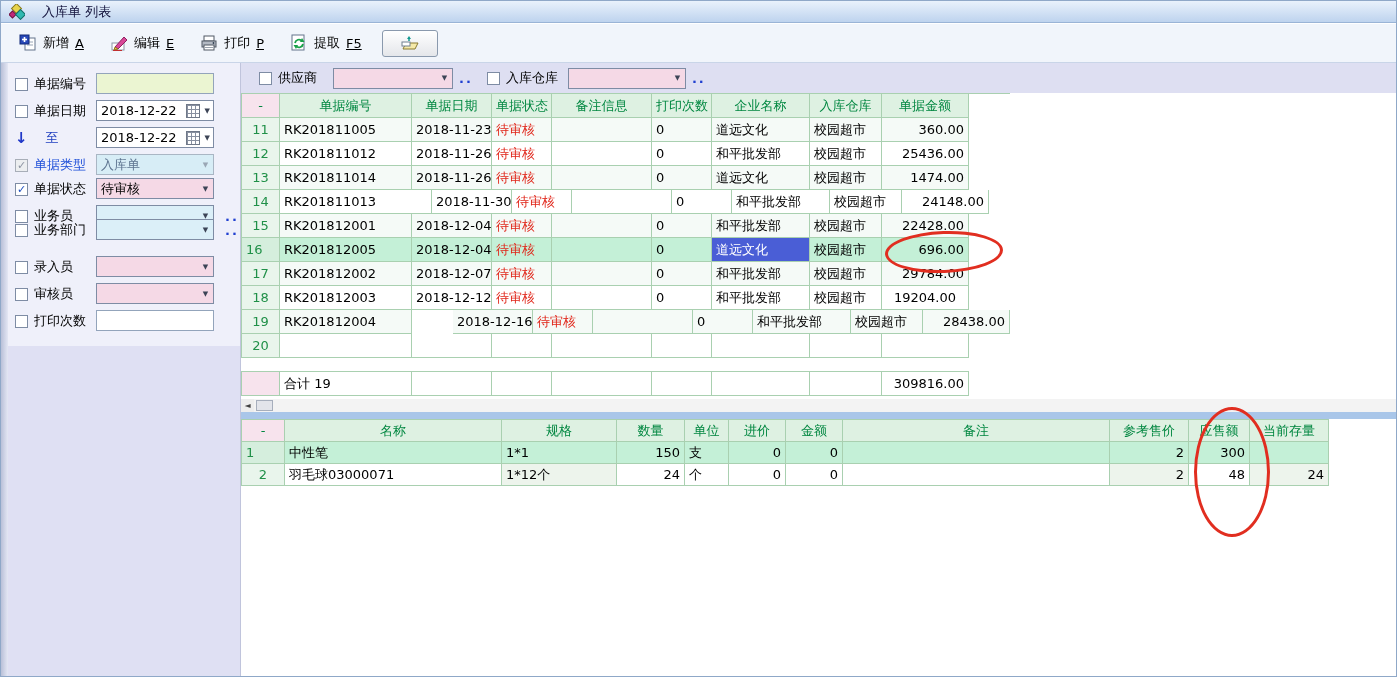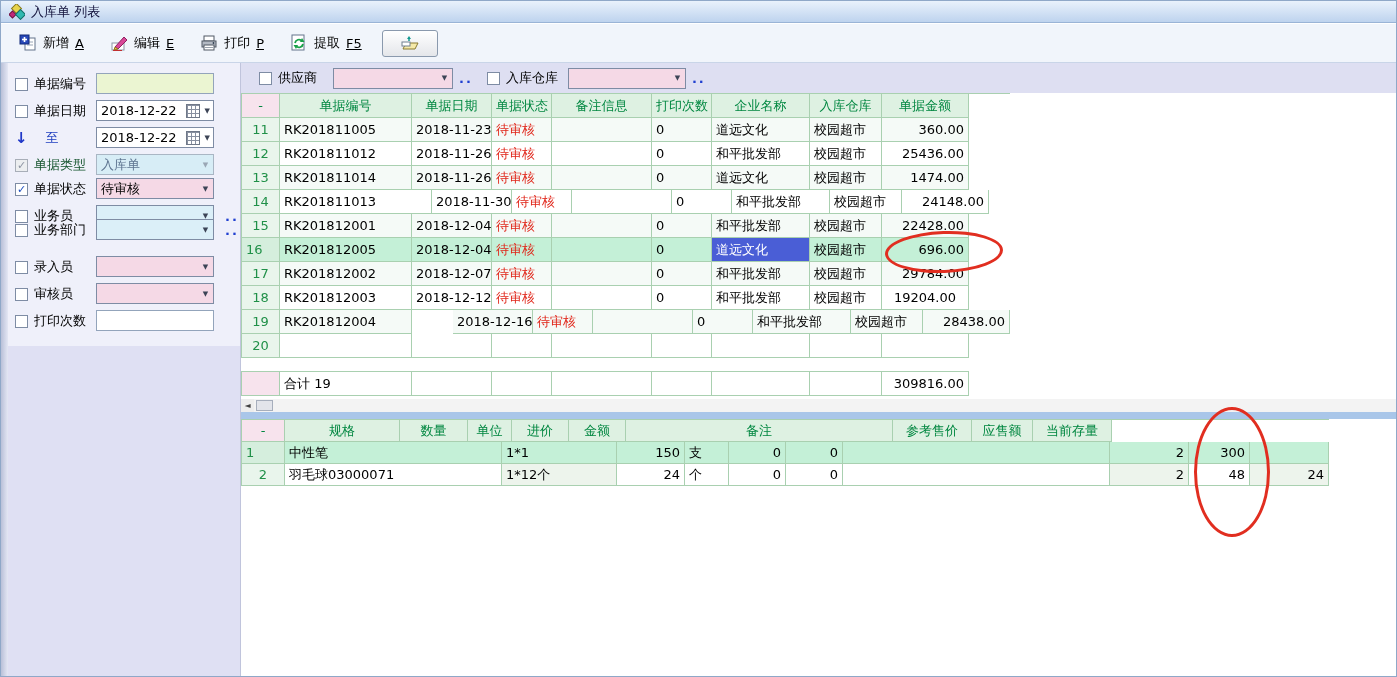--- a/index.html
+++ b/index.html
@@ -1,34 +1,34 @@
 <!DOCTYPE html>
 <html><head>
 <meta charset="utf-8">
 <style>
   html,body{margin:0;padding:0;background:#fff;}
   .window{position:relative;width:1397px;height:677px;font-family:"DejaVu Sans","Liberation Sans",sans-serif;font-size:13px;color:#000;background:#fff;overflow:hidden;border:1px solid #8fa8c8;box-sizing:border-box;}
   
   .titlebar{position:absolute;left:0;top:0;width:100%;height:22px;background:linear-gradient(#e9f2fc,#bed3ee);border-bottom:1px solid #9ab4d6;display:flex;align-items:center;padding-left:8px;box-sizing:border-box;}
-  .title-text{margin-left:6px;color:#10103a;}
+  .title-text{margin-left:17px;color:#10103a;}
   
   .toolbar{position:absolute;left:0;top:23px;width:100%;height:39px;background:#f1f5fb;border-bottom:1px solid #c9d5e8;display:flex;align-items:center;gap:14px;padding-left:12px;box-sizing:border-box;}
   .tb{display:inline-flex;align-items:center;gap:6px;background:transparent;border:none;font:inherit;cursor:pointer;padding:3px 6px;}
   .tb .us{text-decoration:underline;}
   .tb-extra{width:56px;height:27px;border:1px solid #8a99ad;border-radius:3px;background:linear-gradient(#ffffff,#e4e6ea);display:inline-flex;align-items:center;justify-content:center;cursor:pointer;}
   
   .sidebar{position:absolute;left:0;top:62px;width:240px;height:615px;background:#eff0fa;border-right:1px solid #c0c4dc;box-sizing:border-box;}
   .sidebar .lower{position:absolute;left:0;top:283px;width:100%;height:332px;background:#dfe0f3;}
   .sidebar .edge{position:absolute;left:0;top:0;width:7px;height:100%;background:linear-gradient(to right,#b9c0d8,#e4e7f4);}
   .f-row{position:absolute;left:14px;height:22px;display:flex;align-items:center;width:220px;}
   .cb{width:13px;height:13px;background:#fff;border:1px solid #7e8ca4;box-sizing:border-box;display:inline-flex;align-items:center;justify-content:center;font-size:11px;line-height:11px;color:#1e4fc0;cursor:pointer;flex:none;}
   .cb.checked::after{content:"✓";}
   .cb.disabled{background:#eceef0;border-color:#a8aeb8;color:#8d94a2;}
   .f-label{margin-left:6px;color:#000;}
-  .f-label.disabled{color:#14532d;}
+  .f-label.disabled{color:#1d4ed8;}
   .ctl{position:absolute;left:81px;top:0;width:118px;height:21px;box-sizing:border-box;}
   .f-input{border:1px solid #93a4bb;height:21px;width:118px;box-sizing:border-box;font:inherit;padding:0 3px;}
   .f-input.yellow{background:#ebf5d2;}
   .date-ctl{border:1px solid #7e8ca4;background:#fff;display:flex;align-items:center;cursor:pointer;height:21px;box-sizing:border-box;}
   .date-text{flex:1;padding-left:4px;}
   .cal-icon{width:12px;height:12px;border:1px solid #6f7888;background:#fff;background-image:repeating-linear-gradient(to right,#8890a0 0 1px,transparent 1px 4px),repeating-linear-gradient(to bottom,#8890a0 0 1px,transparent 1px 4px);margin-right:2px;flex:none;}
   .dd-arrow{font-size:7px;color:#3c4456;padding:0 3px;flex:none;}
   .combo{border:1px solid #7e8ca4;display:flex;align-items:center;height:21px;box-sizing:border-box;cursor:pointer;}
   .combo-text{flex:1;padding-left:4px;white-space:nowrap;overflow:hidden;}
   .combo-btn{width:15px;text-align:center;font-size:7px;color:#3c4456;flex:none;}
@@ -398,20 +398,21 @@
 
   <div class="hscroll">
     <span class="sb-arrow">◄</span>
     <span class="sb-thumb"></span>
   </div>
   <div class="splitter"></div>
 
   <div id="detail-table" class="gtable dt" style="left:240px;top:418px">
       <div class="tr">
         <div class="td th first" style="width: 43px;">-</div>
+        <div class="td th" style="width: 217px;">名称</div>
         <div class="td th" style="width: 115px;">规格</div>
         <div class="td th" style="width: 68px;">数量</div>
         <div class="td th" style="width: 44px;">单位</div>
         <div class="td th" style="width: 57px;">进价</div>
         <div class="td th" style="width: 57px;">金额</div>
         <div class="td th" style="width: 267px;">备注</div>
         <div class="td th" style="width: 79px;">参考售价</div>
         <div class="td th" style="width: 61px;">应售额</div>
         <div class="td th" style="width: 79px;">当前存量</div>
       </div>

